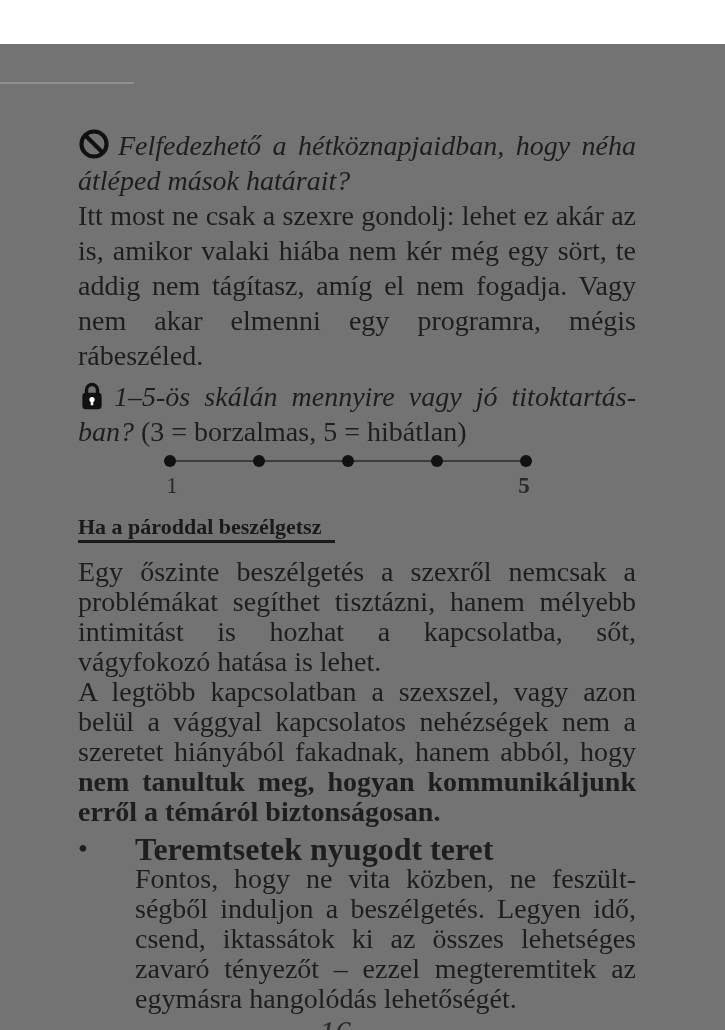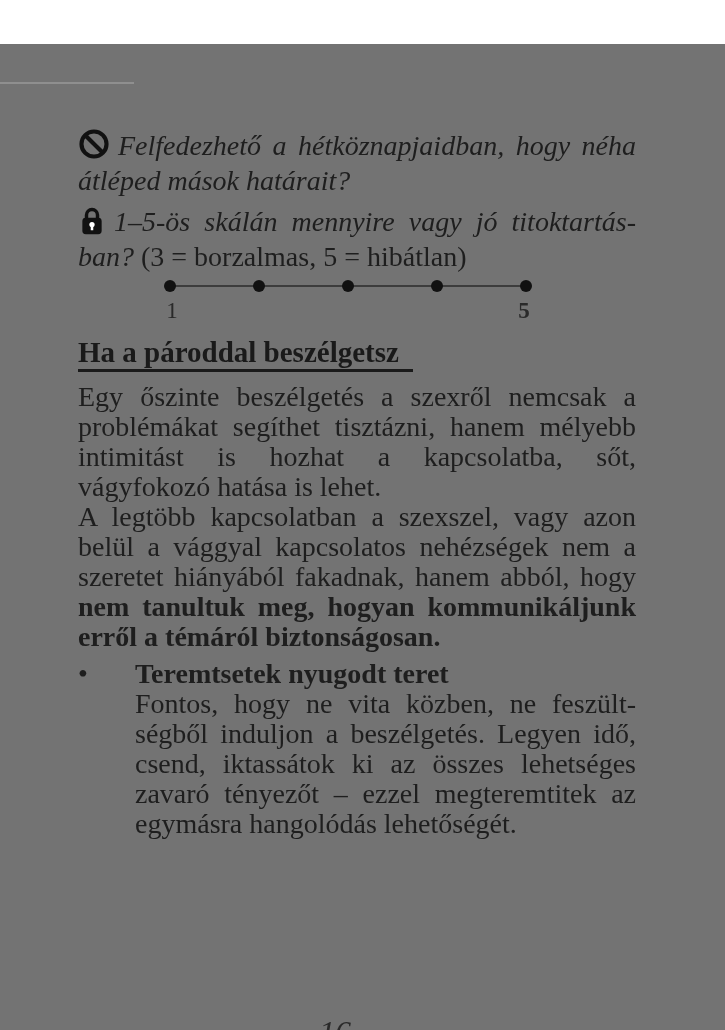--- a/index.html
+++ b/index.html
@@ -24,30 +24,30 @@
   .icon svg { display:block; }
 
   .q2 { margin-top:6px; }
 
   .scale { margin:2px 0 0 84px; height:48px; }
   .scale-line { stroke:#2a2a2a; stroke-width:1.5; }
   .scale text { font-family:"Liberation Serif", serif; font-size:23px; fill:#2a2a2a; }
   .scale .scale-max { font-weight:bold; }
 
   h2.section-heading {
-    margin:12px 0 14px 0; font-size:29px; line-height:32px; font-weight:bold; color:#1a1a1a;
+    margin:12px 0 14px 0; font-size:22px; line-height:32px; font-weight:bold; color:#1a1a1a;
   }
   h2.section-heading .underlined {
     border-bottom:3px solid #1a1a1a; padding-right:14px; padding-bottom:1px;
   }
 
   .bullet-row { display:flex; margin-top:7px; }
   .bullet-marker { flex:none; width:57px; font-size:28px; line-height:30px; }
   .bullet-content { flex:1; }
-  .bullet-title { font-weight:bold; font-size:28px; line-height:30px; }
+  .bullet-title { font-weight:bold; font-size:32px; line-height:30px; }
 
   .footer { position:absolute; top:974px; left:0; width:725px; height:30px; }
   .footer-rule { position:absolute; top:13px; height:2px; background:#8f8f8f; }
   .footer-rule.left { left:0; width:290px; }
   .footer-rule.right { left:424px; right:0; }
   .page-number {
     position:absolute; left:300px; width:70px; top:0; text-align:center;
     font-style:italic; font-size:32px; line-height:28px; color:#2a2a2a;
   }
 </style>
@@ -58,20 +58,21 @@
 
   <div class="top-rule"></div>
 
   <div class="content">
 
     <p class="para loose italic"><span class="icon"><svg width="32" height="32" viewBox="0 0 24 24">
           <circle cx="12" cy="12" r="9.4" fill="none" stroke="#111111" stroke-width="3.1"></circle>
           <line x1="5.6" y1="5.6" x2="18.4" y2="18.4" stroke="#111111" stroke-width="3.1"></line>
         </svg></span><span>Felfedezhető a hétköznapjaidban, hogy néha átléped mások határait?</span></p>
 
+    <p class="para loose">Itt most ne csak a szexre gondolj: lehet ez akár az is, amikor valaki hiába nem kér még egy sört, te addig nem tágítasz, amíg el nem fogadja. Vagy nem akar elmenni egy programra, mégis rábeszéled.</p>
 
     <p class="para loose q2"><span class="icon"><svg width="28" height="31" viewBox="0 0 24 27">
           <path d="M7.2 12 V8.8 a4.8 4.8 0 0 1 9.6 0 V12" fill="none" stroke="#111111" stroke-width="3"></path>
           <rect x="3.6" y="11" width="16.8" height="14.5" rx="3" fill="#111111"></rect>
           <circle cx="12" cy="17" r="2.3" fill="#ffffff"></circle>
           <rect x="10.9" y="17.4" width="2.2" height="4.6" fill="#ffffff"></rect>
         </svg></span><span class="italic">1–5-ös skálán mennyire vagy jó titoktartás­ban?</span><span> (3 = borzalmas, 5 = hibátlan)</span></p>
 
     <div class="scale">
       <svg width="372" height="48" viewBox="0 0 372 48">

